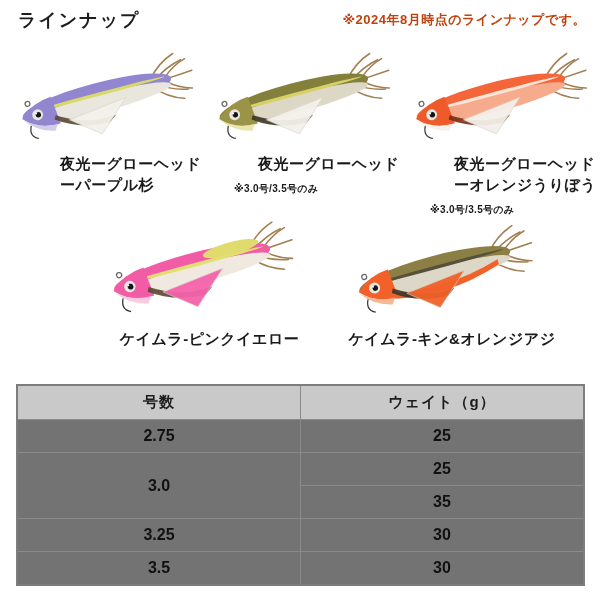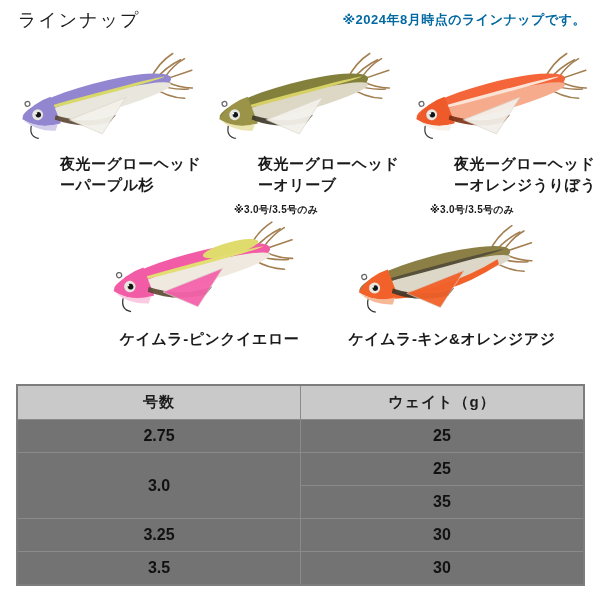--- a/index.html
+++ b/index.html
@@ -1,26 +1,26 @@
 <!DOCTYPE html>
 <html style="--header-bg: #c9c9c9; --border-color: #8a8a8a;"><head>
 <meta charset="utf-8">
 <style>
   html,body{margin:0;padding:0;background:#ffffff;}
   .stage{
     position:relative;width:600px;height:600px;background:#ffffff;overflow:hidden;
     font-family:"Liberation Sans","DejaVu Sans",sans-serif;color:#1a1a1a;
   }
   .page-title{
-    position:absolute;left:18px;top:8px;font-size:18px;font-weight:400;
+    position:absolute;left:18px;top:8px;font-size:18px;font-weight:700;
     letter-spacing:2px;color:#1c1c1c;
   }
   .top-note{
     position:absolute;right:14px;top:11px;font-size:13px;font-weight:700;
-    letter-spacing:0.5px;color:#0369a1;
+    letter-spacing:0.5px;color:#c2410c;
   }
   .lure-img{position:absolute;}
   .lure-img svg{display:block;width:100%;height:100%;}
   .lure-caption{position:absolute;font-weight:700;}
   .cap-line{font-size:15px;line-height:21px;letter-spacing:0.5px;white-space:nowrap;margin-left:24px;}
   .cap-note{font-size:10px;margin-top:8px;letter-spacing:0.3px;white-space:nowrap;}
   .cap-center{text-align:center;}
   .spec-table{
     position:absolute;left:16px;top:384px;width:569px;
     border-collapse:collapse;border:2px solid #7d7d7d;
@@ -130,21 +130,20 @@
     </g>
   </svg>
     </div>
 
   <div class="lure-caption" style="left:36px;top:153px;">
     <div class="cap-line">夜光ーグローヘッド</div>
     <div class="cap-line">ーパープル杉</div>
   </div>
   <div class="lure-caption" style="left:234px;top:153px;">
     <div class="cap-line">夜光ーグローヘッド</div>
-    <div class="cap-line">ーオリーブ</div>
     <div class="cap-note">※3.0号/3.5号のみ</div>
   </div>
   <div class="lure-caption" style="left:430px;top:153px;">
     <div class="cap-line">夜光ーグローヘッド</div>
     <div class="cap-line">ーオレンジうりぼう</div>
     <div class="cap-note">※3.0号/3.5号のみ</div>
   </div>
 
   <div class="lure-img" style="left:85px;top:208px;width:225px;height:122px;">
   <svg viewBox="0 0 190 115" xmlns="http://www.w3.org/2000/svg">

